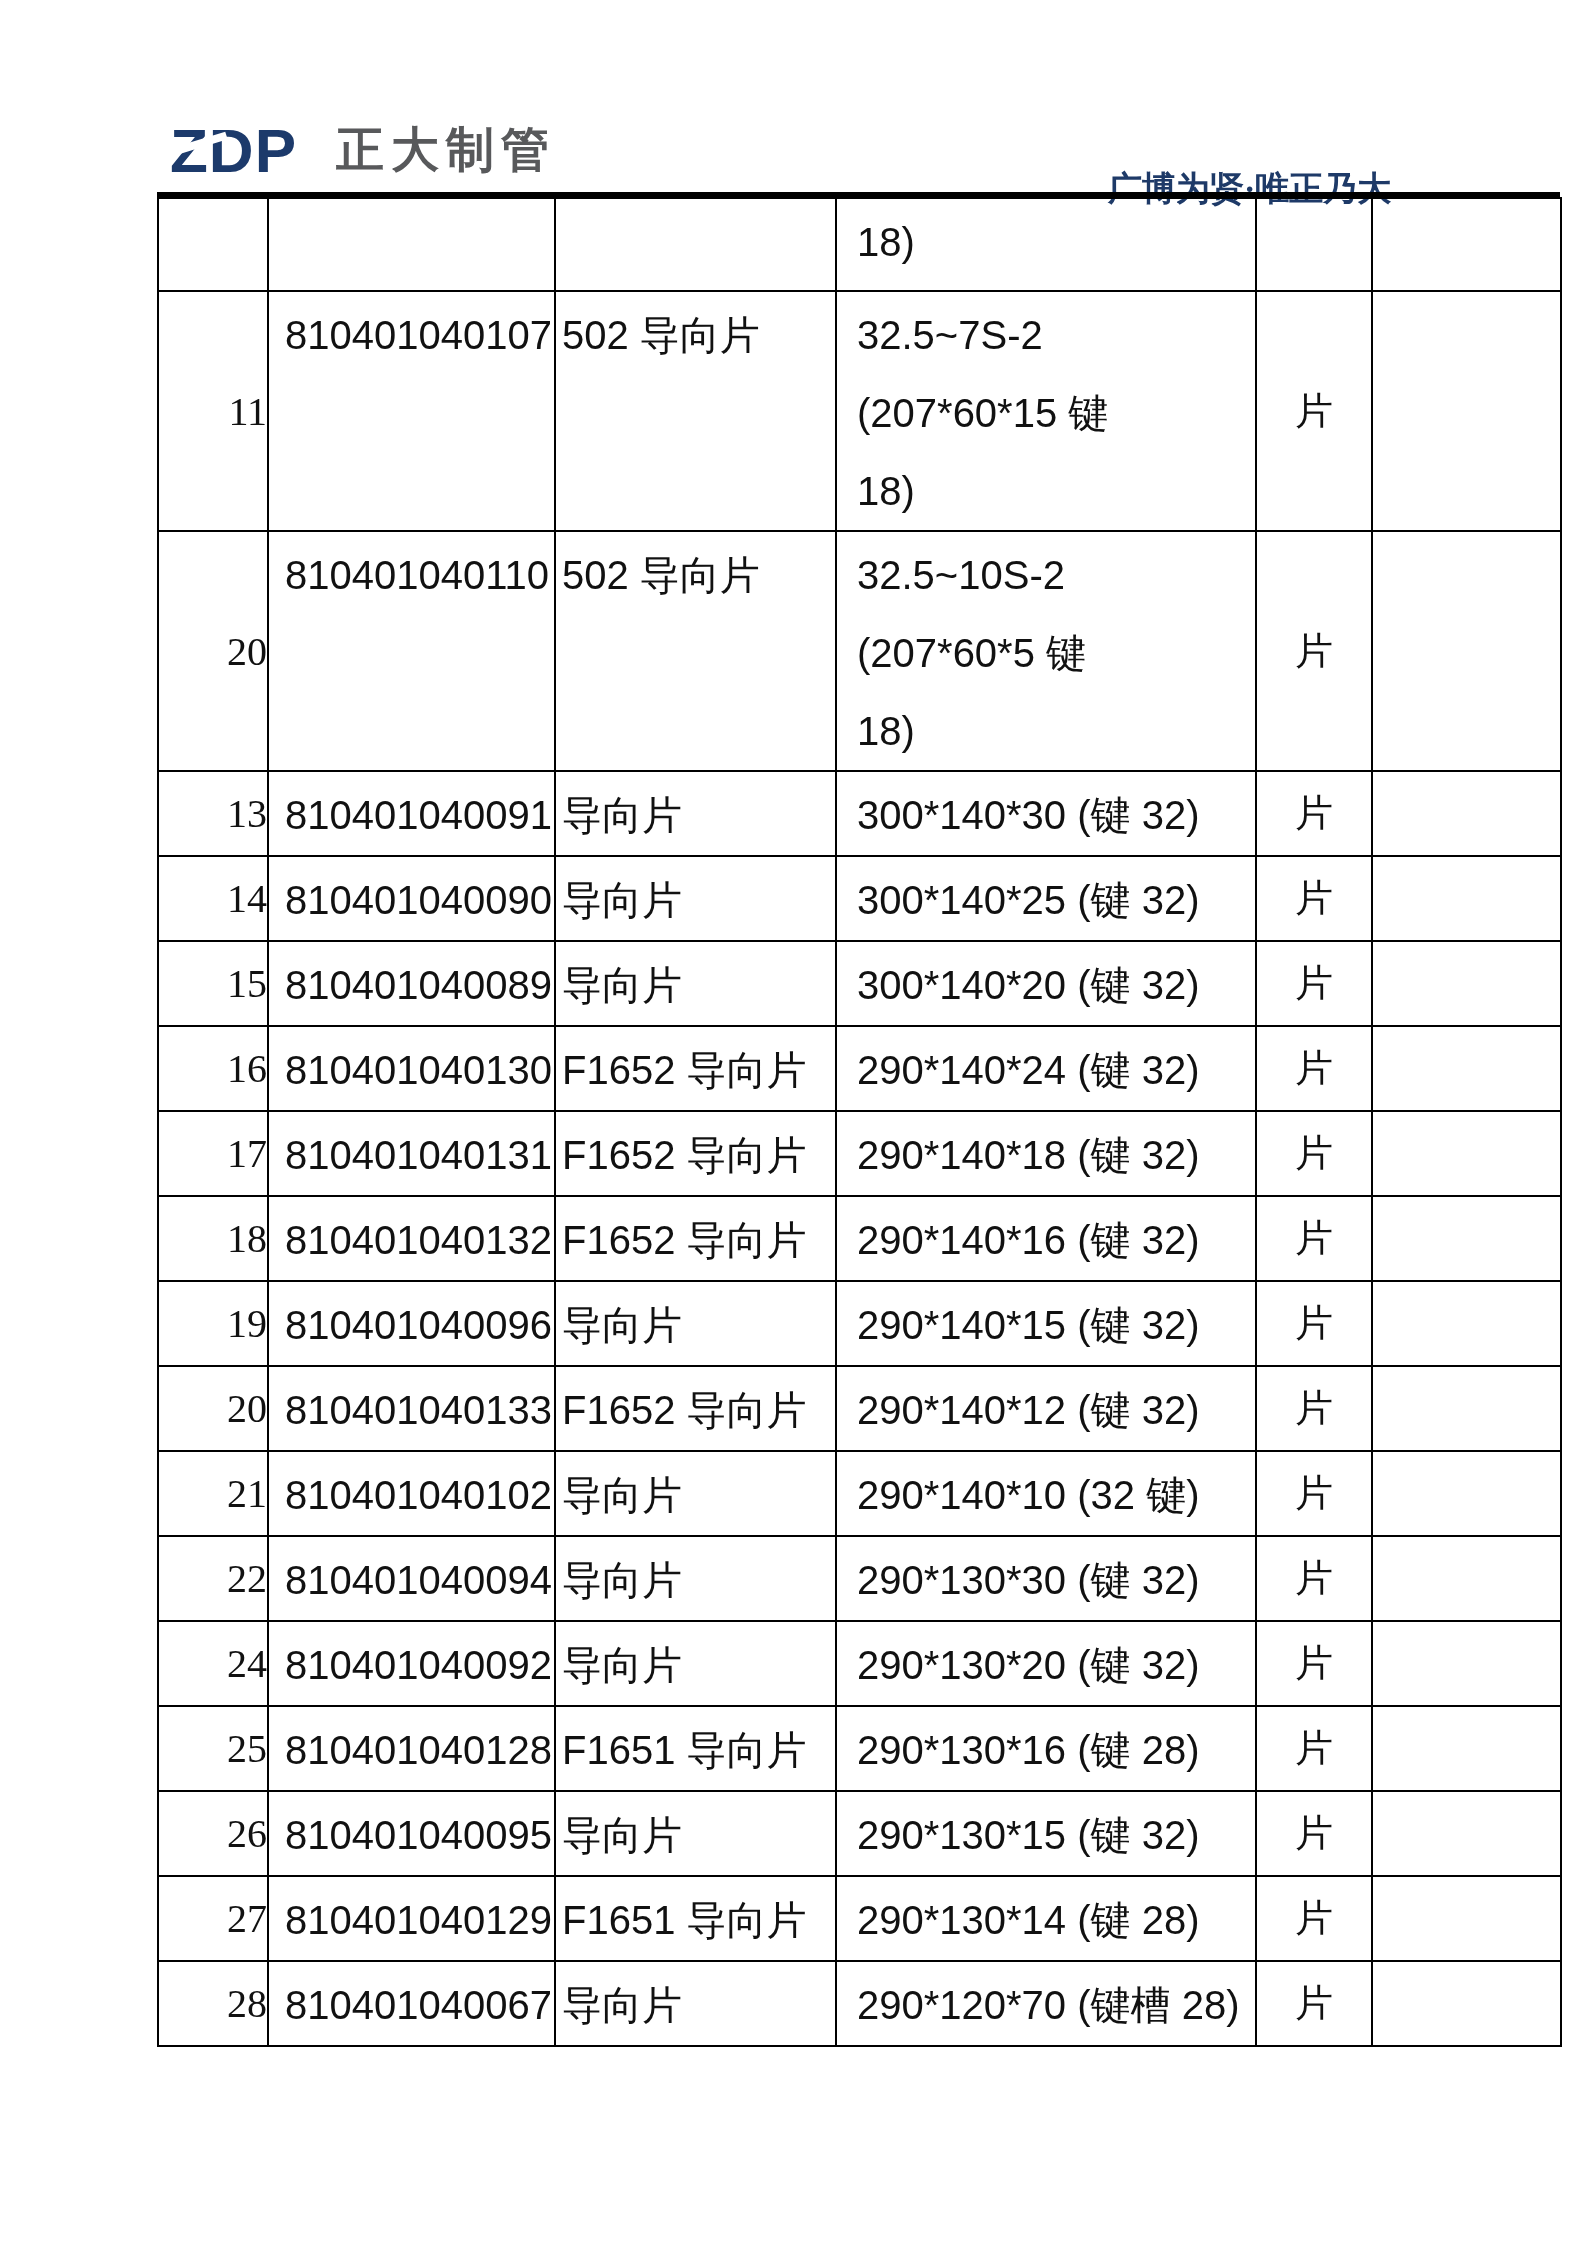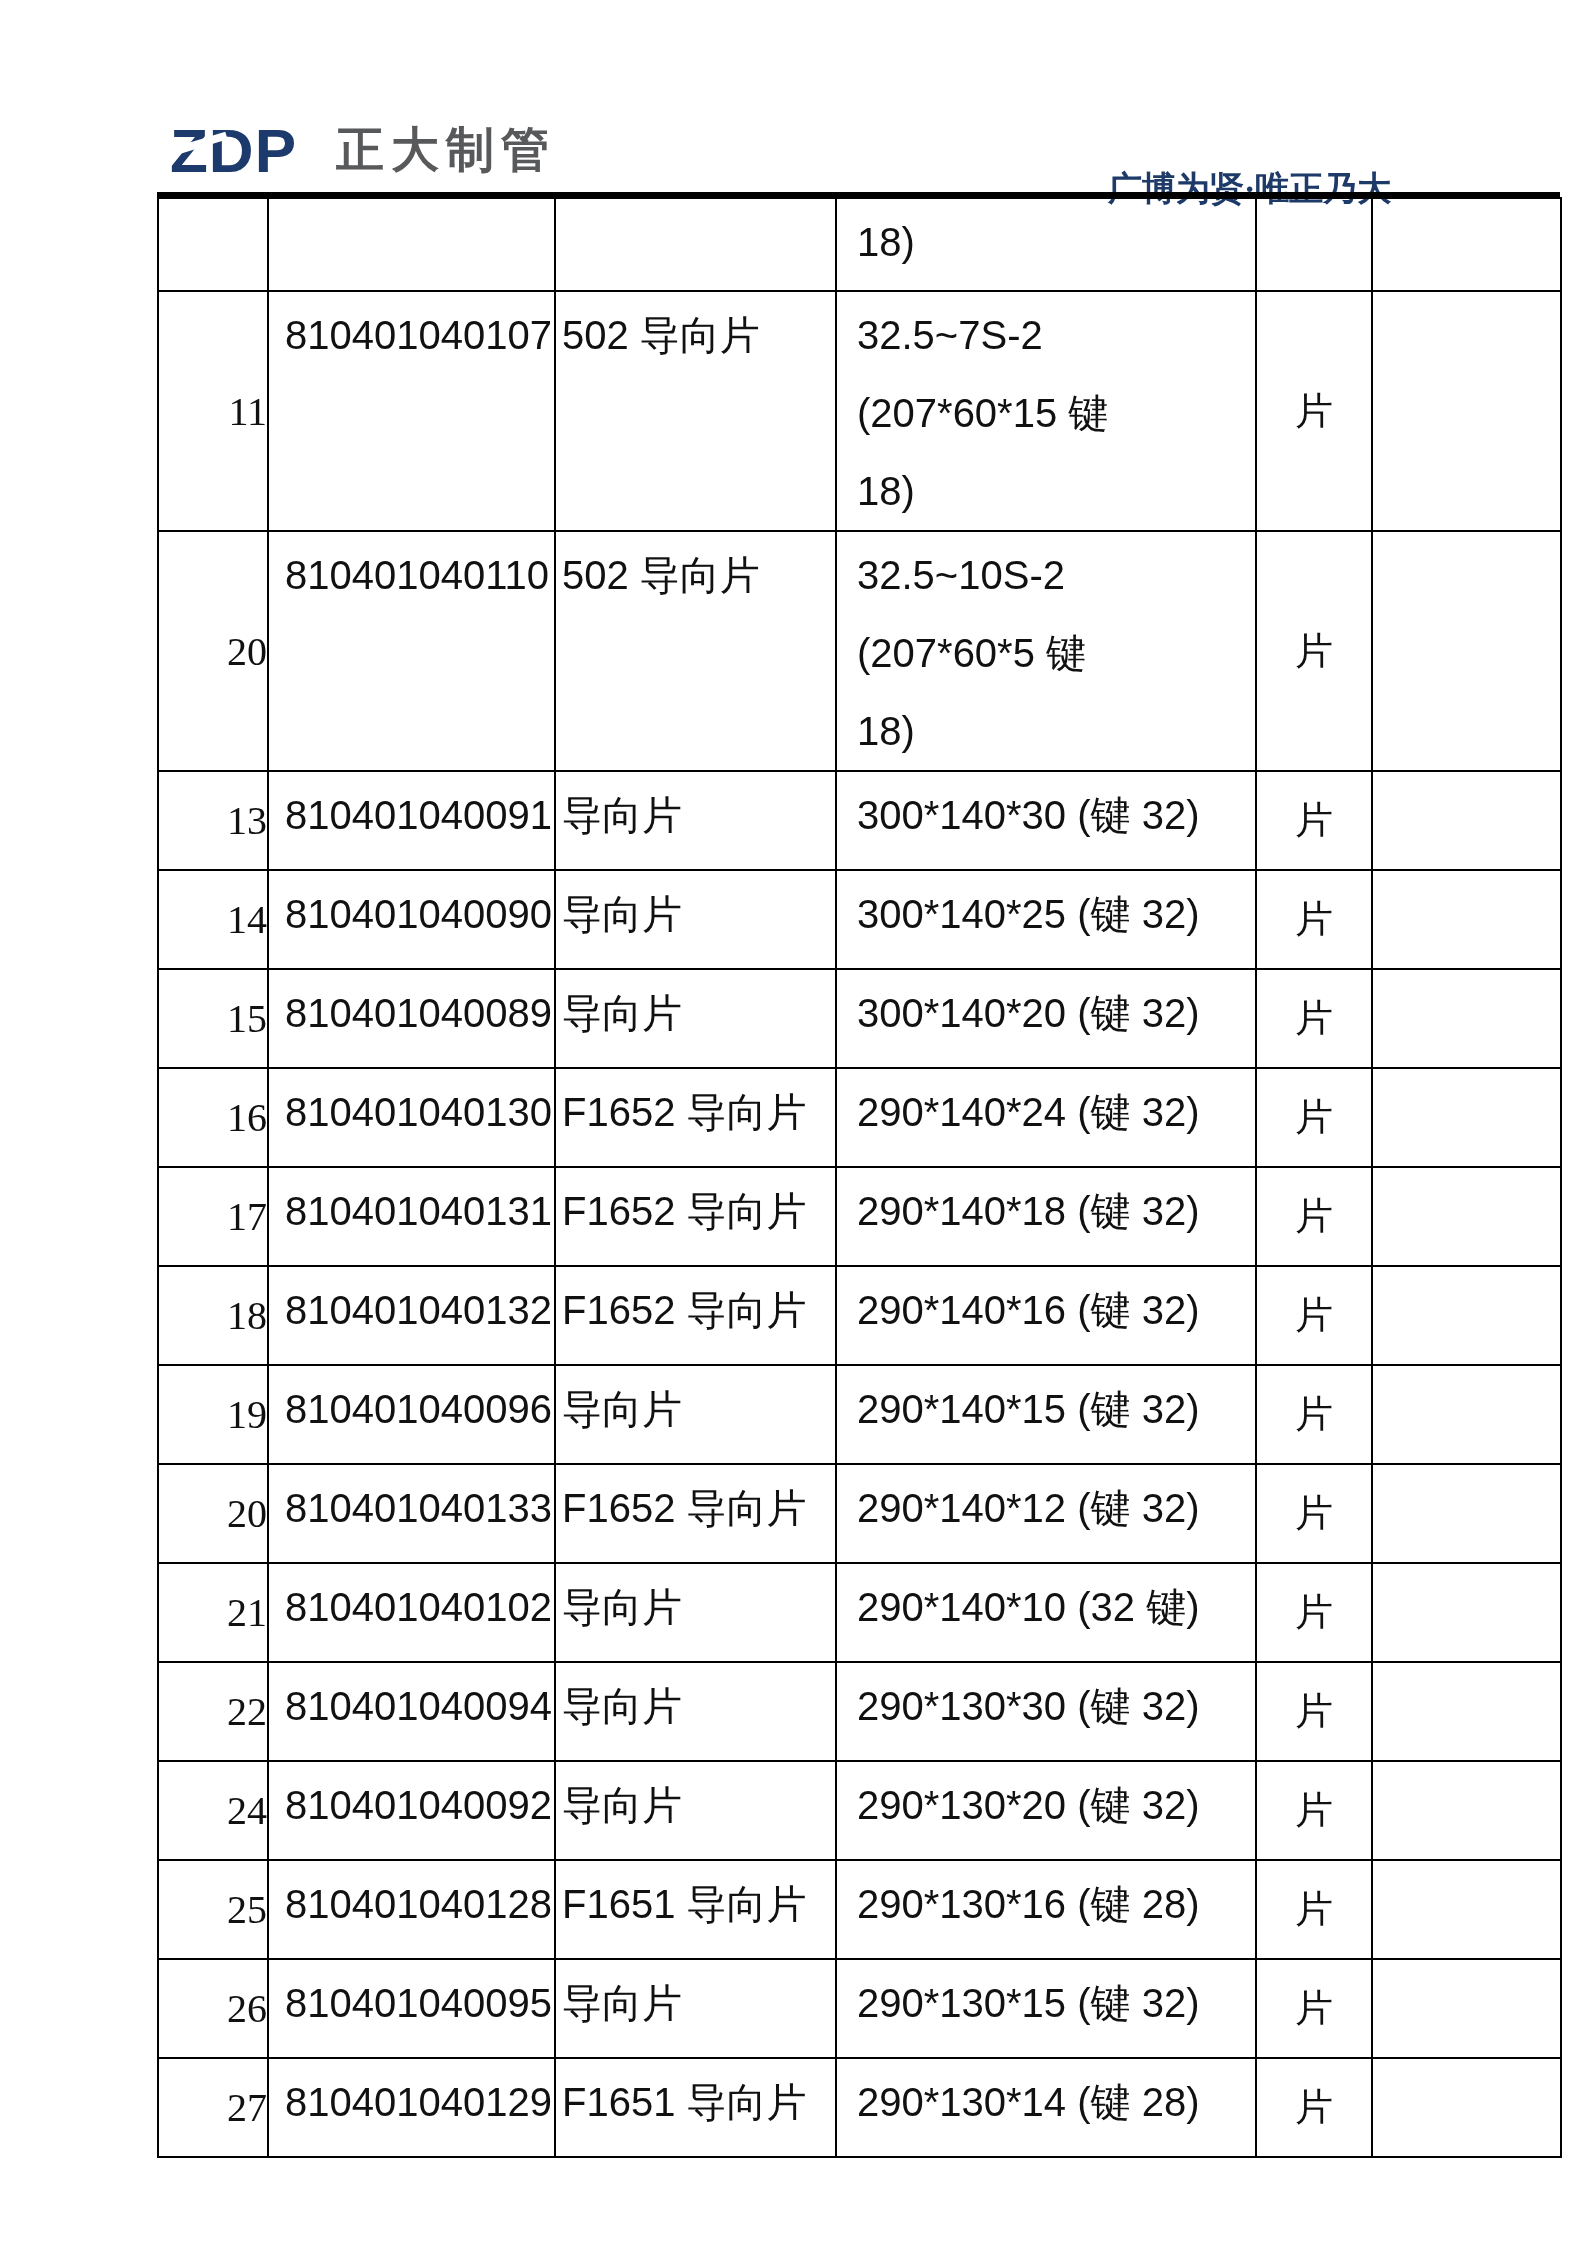--- a/index.html
+++ b/index.html
@@ -59,21 +59,21 @@
     line-height: 78px;
     padding: 4px 6px 0 16px;
   }
   td.c-name { padding-left: 6px; }
   td.c-spec { white-space: pre-line; padding-left: 20px; }
   td.c-unit {
     text-align: center; vertical-align: middle;
     font-size: 38px;
   }
   td.c-note { }
-  tr.row-normal { height: 99px; }
+  tr.row-normal { height: 85px; }
   tr.row-cont   { height: 93px; }
   tr.tall       { height: 160px; }
 
   
   .page-number {
     position: absolute; top: 2055px; left: 0; width: 1587px;
     text-align: center;
     font-family: "Liberation Serif", "DejaVu Serif", serif;
     font-size: 34px; color: #000;
   }
@@ -236,16 +236,24 @@
       <td class="c-note"></td>
     </tr>
         <tr class="row-normal">
       <td class="c-seq">27</td>
       <td class="c-code">810401040129</td>
       <td class="c-name">F1651 导向片</td>
       <td class="c-spec">290*130*14 (键 28)</td>
       <td class="c-unit">片</td>
       <td class="c-note"></td>
     </tr>
+        <tr class="row-normal">
+      <td class="c-seq">28</td>
+      <td class="c-code">810401040067</td>
+      <td class="c-name">导向片</td>
+      <td class="c-spec">290*120*70 (键槽 28)</td>
+      <td class="c-unit">片</td>
+      <td class="c-note"></td>
+    </tr>
       </tbody>
   </table>
 
 </div>
 
 </body></html>

